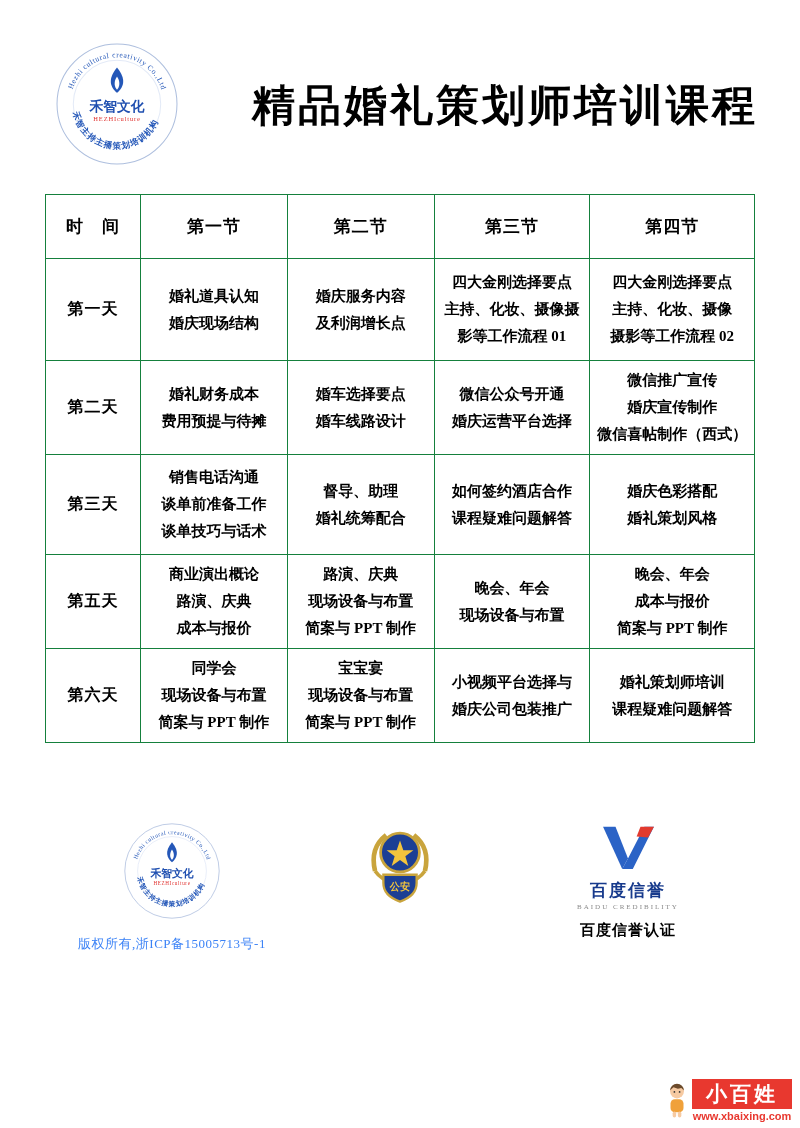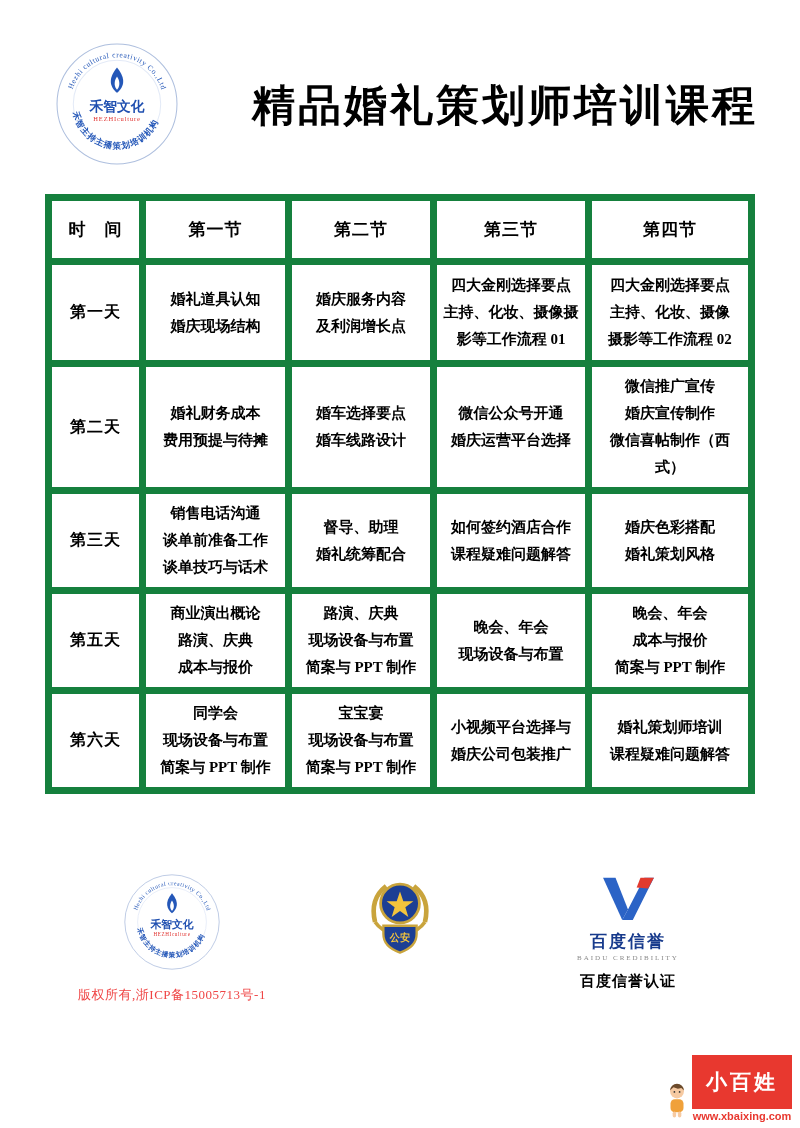--- a/index.html
+++ b/index.html
@@ -15,51 +15,51 @@
   .page-title {
     flex:1; text-align:right; font-size:43px; font-weight:bold;
     letter-spacing:3px; padding-left:6px;
   }
 
   
   .course-table {
     width:710px; margin:16px auto 0; border-collapse:collapse; table-layout:fixed;
   }
   .course-table th, .course-table td {
-    border:7px solid #15803d; text-align:center; vertical-align:middle; padding:6px 4px;
+    border:1px solid #15803d; text-align:center; vertical-align:middle; padding:6px 4px;
   }
   .course-table th { font-size:17px; font-weight:bold; height:64px; letter-spacing:1px; }
   .course-table td {
     font-size:15px; font-weight:bold; line-height:1.8; white-space:pre-line;
   }
   .course-table td.day { font-size:16px; letter-spacing:1px;margin-top:46px; }
   .course-table tbody tr:nth-child(1){ height:102px; }
   .course-table tbody tr:nth-child(2){ height:94px; }
   .course-table tbody tr:nth-child(3){ height:100px; }
   .course-table tbody tr:nth-child(4){ height:90px; }
   .course-table tbody tr:nth-child(5){ height:92px; }
   .course-table tbody tr:nth-child(6){ height:96px; }
 
   
   .footer { display:flex; justify-content:space-between; align-items:flex-start;
             padding:0 58px; margin-top:80px; }
   .footer-col { width:232px; text-align:center; }
   .footer-col .logo-wrap { margin:0 auto; }
-  .copyright { font-size:13px; color:#ef4444; margin-top:12px; letter-spacing:0.5px; }
+  .copyright { font-size:13px; color:#3b82f6; margin-top:12px; letter-spacing:0.5px; }
   .police-text { font-size:16px; font-weight:bold; margin-top:10px; letter-spacing:0.5px; }
   .baidu-cn { font-size:17px; font-weight:bold; color:#173a8c; margin-top:4px; letter-spacing:2px; }
   .baidu-en { font-size:7px; color:#8a8a8a; letter-spacing:2px; margin-top:1px; }
   .baidu-cert { font-size:15px; font-weight:bold; color:#000; margin-top:10px; letter-spacing:1px; }
 
   
   .watermark { position:absolute; right:8px; bottom:6px; display:flex; align-items:flex-end; }
   .wm-person { margin-right:2px; margin-bottom:2px; }
   .wm-box { text-align:center; }
   .wm-name { background:#e8382f; color:#fff; font-weight:bold; font-size:21px;
-             padding:14px 14px; letter-spacing:3px; line-height:1.25; }
+             padding:2px 14px; letter-spacing:3px; line-height:1.25; }
   .wm-url { color:#e8382f; font-size:11px; font-weight:bold; padding:1px 0 0;
             font-family:"Liberation Sans","DejaVu Sans",sans-serif; }
 
   svg text { font-family:"Liberation Serif","DejaVu Serif",serif; }
 </style>
 </head>
 <body>
 
 <div class="header">
   <div class="logo-wrap">

